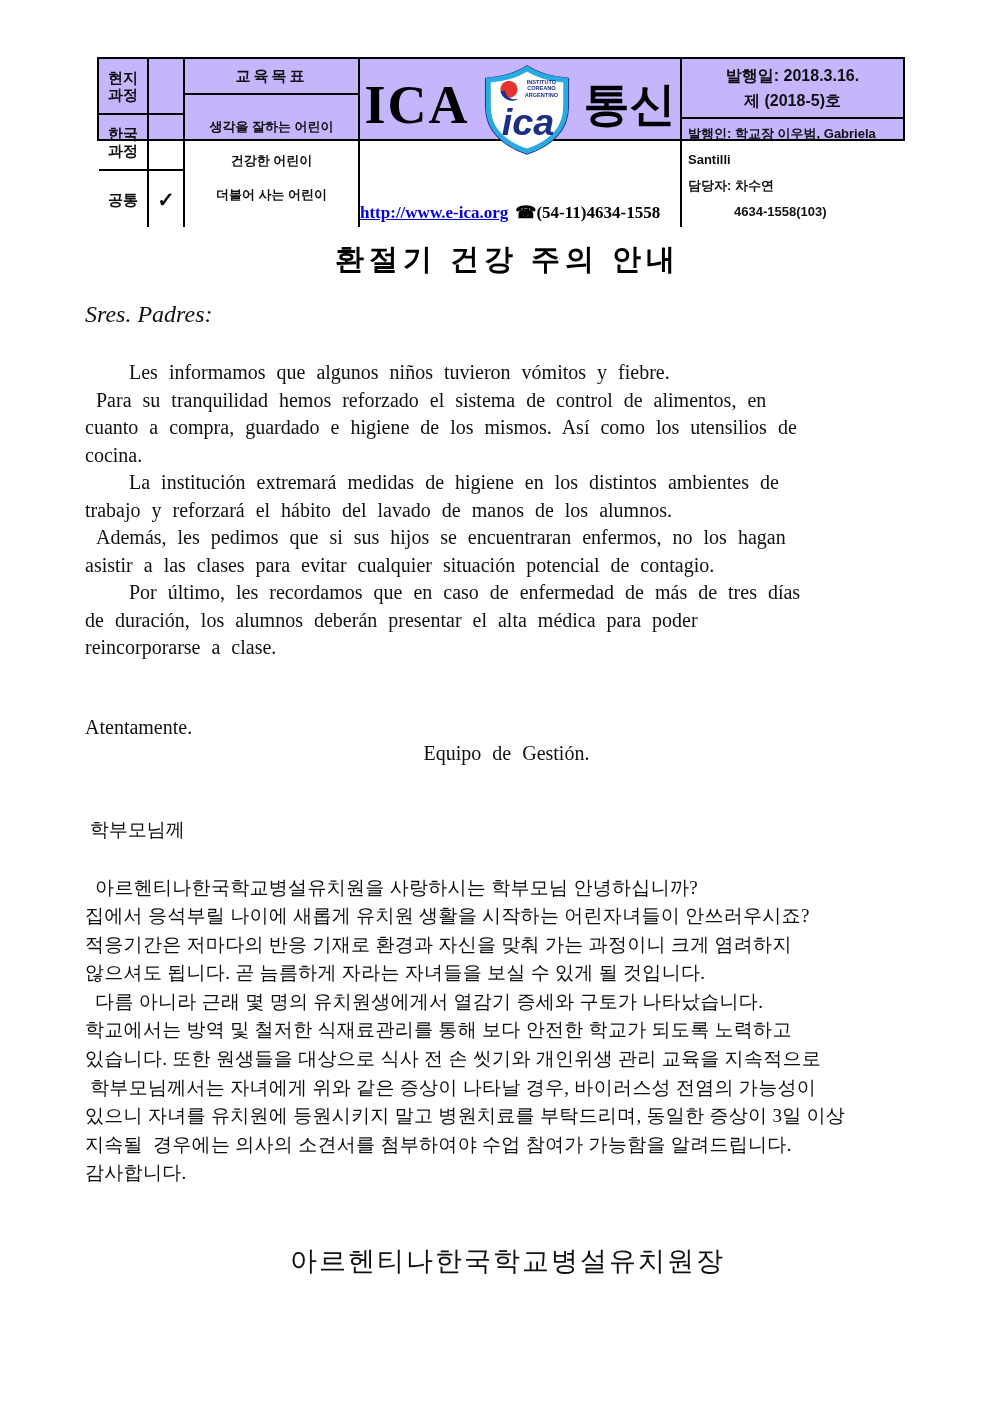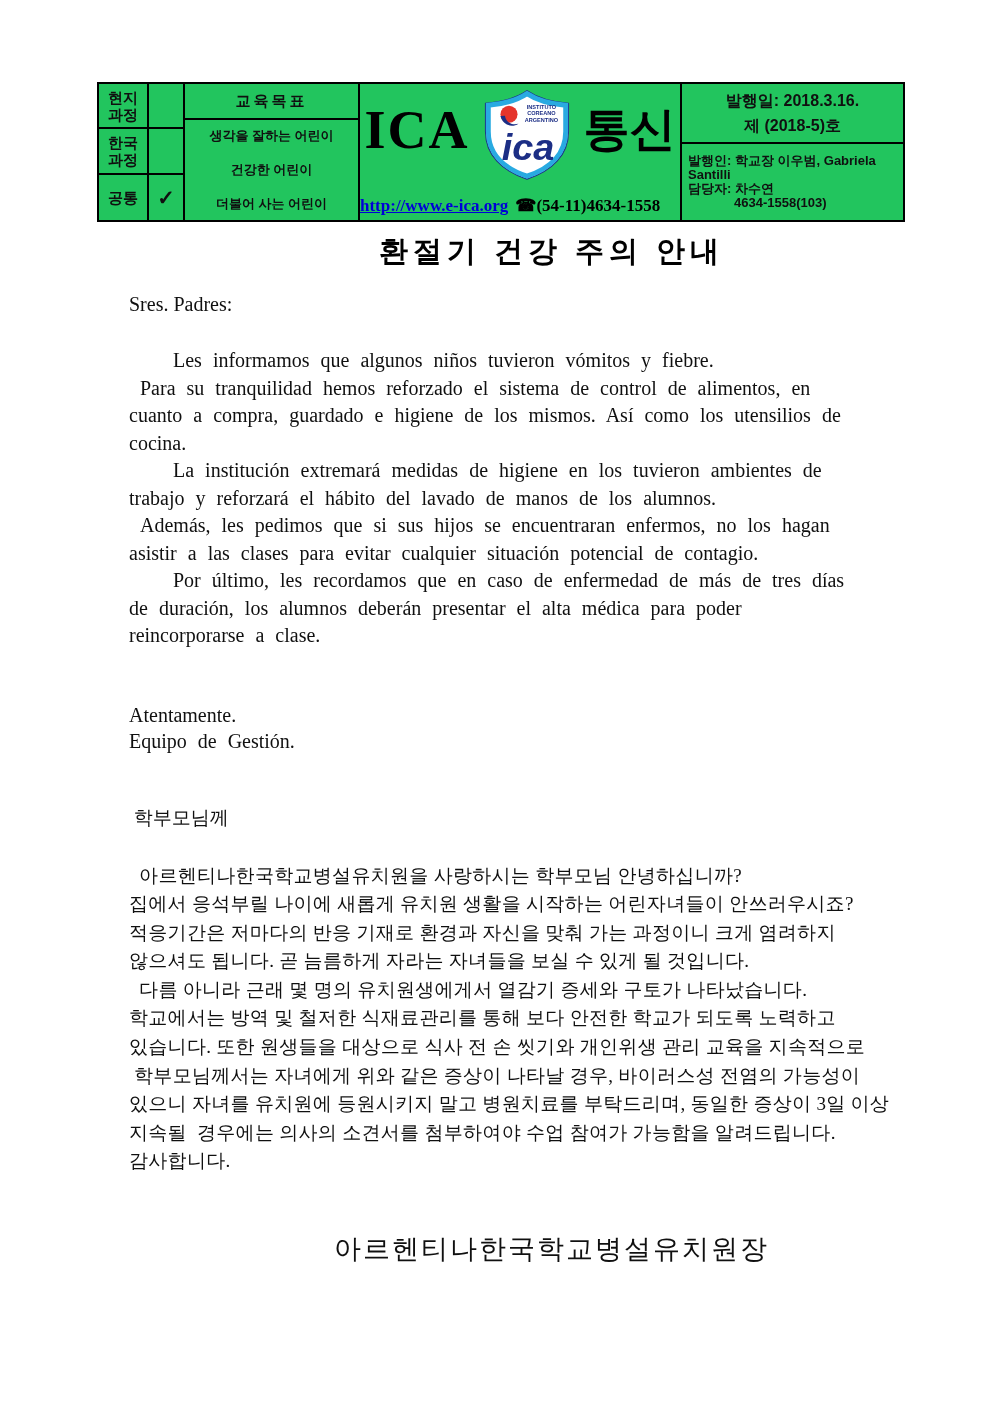--- a/index.html
+++ b/index.html
@@ -1,23 +1,23 @@
 <!DOCTYPE html>
 <html><head>
 <meta charset="utf-8">
 <style>
   html,body{margin:0;padding:0;background:#fff;}
   .page{position:relative;width:992px;height:1403px;background:#ffffff;overflow:hidden;
         font-family:"Liberation Serif",serif;color:#101010;}
 
   
-  .masthead{position:absolute;left:97px;top:82px;width:808px;height:140px;
+  .masthead{position:absolute;left:97px;top:57px;width:808px;height:84px;
             border:2px solid #000;box-sizing:border-box;display:grid;
             grid-template-columns:50px 36px 175px 322px 1fr;
-            font-family:"Liberation Sans",sans-serif;background:#22c55e;}
+            font-family:"Liberation Sans",sans-serif;background:#c4b5fd;}
   .mh-col{border-right:2px solid #000;box-sizing:border-box;min-width:0;}
   .mh-col:last-child{border-right:none;}
 
   .course-col,.check-col{display:grid;grid-template-rows:1fr 1fr 1fr;}
   .course-cell,.check-cell{border-bottom:2px solid #000;display:flex;align-items:center;
             justify-content:center;text-align:center;font-weight:700;font-size:15px;
             line-height:17px;padding:0 5px;box-sizing:border-box;}
   .course-cell:last-child,.check-cell:last-child{border-bottom:none;}
   .check-cell{font-size:21px;padding:0;}
 
@@ -34,32 +34,32 @@
   .brand-kr{font-weight:700;font-size:46px;color:#000;}
   .brand-contact{margin-top:auto;margin-bottom:4px;font-weight:700;font-size:17px;
             font-family:"Liberation Serif",serif;display:flex;gap:7px;align-items:baseline;white-space:nowrap;}
   .brand-url{color:#0000d8;text-decoration:underline;}
   .brand-phone-wrap{color:#000;}
 
   .issue-col{display:flex;flex-direction:column;}
   .issue-top{height:60px;border-bottom:2px solid #000;display:flex;flex-direction:column;
             align-items:center;justify-content:center;font-weight:700;font-size:16px;line-height:25px;box-sizing:border-box;}
   .issue-bottom{flex:1;display:flex;flex-direction:column;justify-content:center;
-            padding:2px 6px;font-weight:700;font-size:13px;line-height:14px;}
+            padding:2px 6px;font-weight:700;font-size:13px;line-height:26px;}
   .issue-contact{padding-left:46px;}
 
   
-  .content{position:absolute;left:85px;top:232px;width:845px;margin-left:44px;}
+  .content{position:absolute;left:85px;top:240px;width:845px;}
   .doc-title{text-align:center;font-family:"Liberation Sans",sans-serif;font-weight:700;
             font-size:29px;letter-spacing:5px;margin:0;color:#000;}
-  .salutation-es{margin-top:21px;font-size:20px;white-space:pre-wrap;}
+  .salutation-es{margin-top:21px;font-size:24px;white-space:pre-wrap;font-style:italic;}
   .es-block{margin-top:31px;}
   .es-line{font-size:20px;line-height:27.5px;white-space:pre-wrap;word-spacing:0.30em;}
   .closing-es{margin-top:54px;font-size:20px;}
-  .signature-es{margin-top:3px;text-align:left;font-size:20px;word-spacing:0.30em;padding-right:2px;}
+  .signature-es{margin-top:3px;text-align:center;font-size:20px;word-spacing:0.30em;padding-right:2px;}
   .salutation-kr{margin-top:52px;font-size:19px;white-space:pre-wrap;}
   .kr-block{margin-top:31px;}
   .kr-line{font-size:19px;line-height:28.6px;white-space:pre-wrap;letter-spacing:0.3px;}
   .signature-kr{margin-top:55px;text-align:center;font-size:27px;letter-spacing:2px;}
 </style>
 </head>
 <body>
 
 <div class="page">
 
@@ -123,21 +123,21 @@
   <div class="content">
     <h1 class="doc-title">환절기 건강 주의 안내</h1>
 
     <div class="salutation-es">Sres. Padres:</div>
 
     <div class="es-block">
       <div class="es-line">    Les informamos que algunos niños tuvieron vómitos y fiebre.</div>
       <div class="es-line"> Para su tranquilidad hemos reforzado el sistema de control de alimentos, en</div>
       <div class="es-line">cuanto a compra, guardado e higiene de los mismos. Así como los utensilios de</div>
       <div class="es-line">cocina.</div>
-      <div class="es-line">    La institución extremará medidas de higiene en los tuvieron ambientes de</div>
+      <div class="es-line">    La institución extremará medidas de higiene en los distintos ambientes de</div>
       <div class="es-line">trabajo y reforzará el hábito del lavado de manos de los alumnos.</div>
       <div class="es-line"> Además, les pedimos que si sus hijos se encuentraran enfermos, no los hagan</div>
       <div class="es-line">asistir a las clases para evitar cualquier situación potencial de contagio.</div>
       <div class="es-line">    Por último, les recordamos que en caso de enfermedad de más de tres días</div>
       <div class="es-line">de duración, los alumnos deberán presentar el alta médica para poder</div>
       <div class="es-line">reincorporarse a clase.</div>
     </div>
 
     <div class="closing-es">Atentamente.</div>
     <div class="signature-es">Equipo de Gestión.</div>

